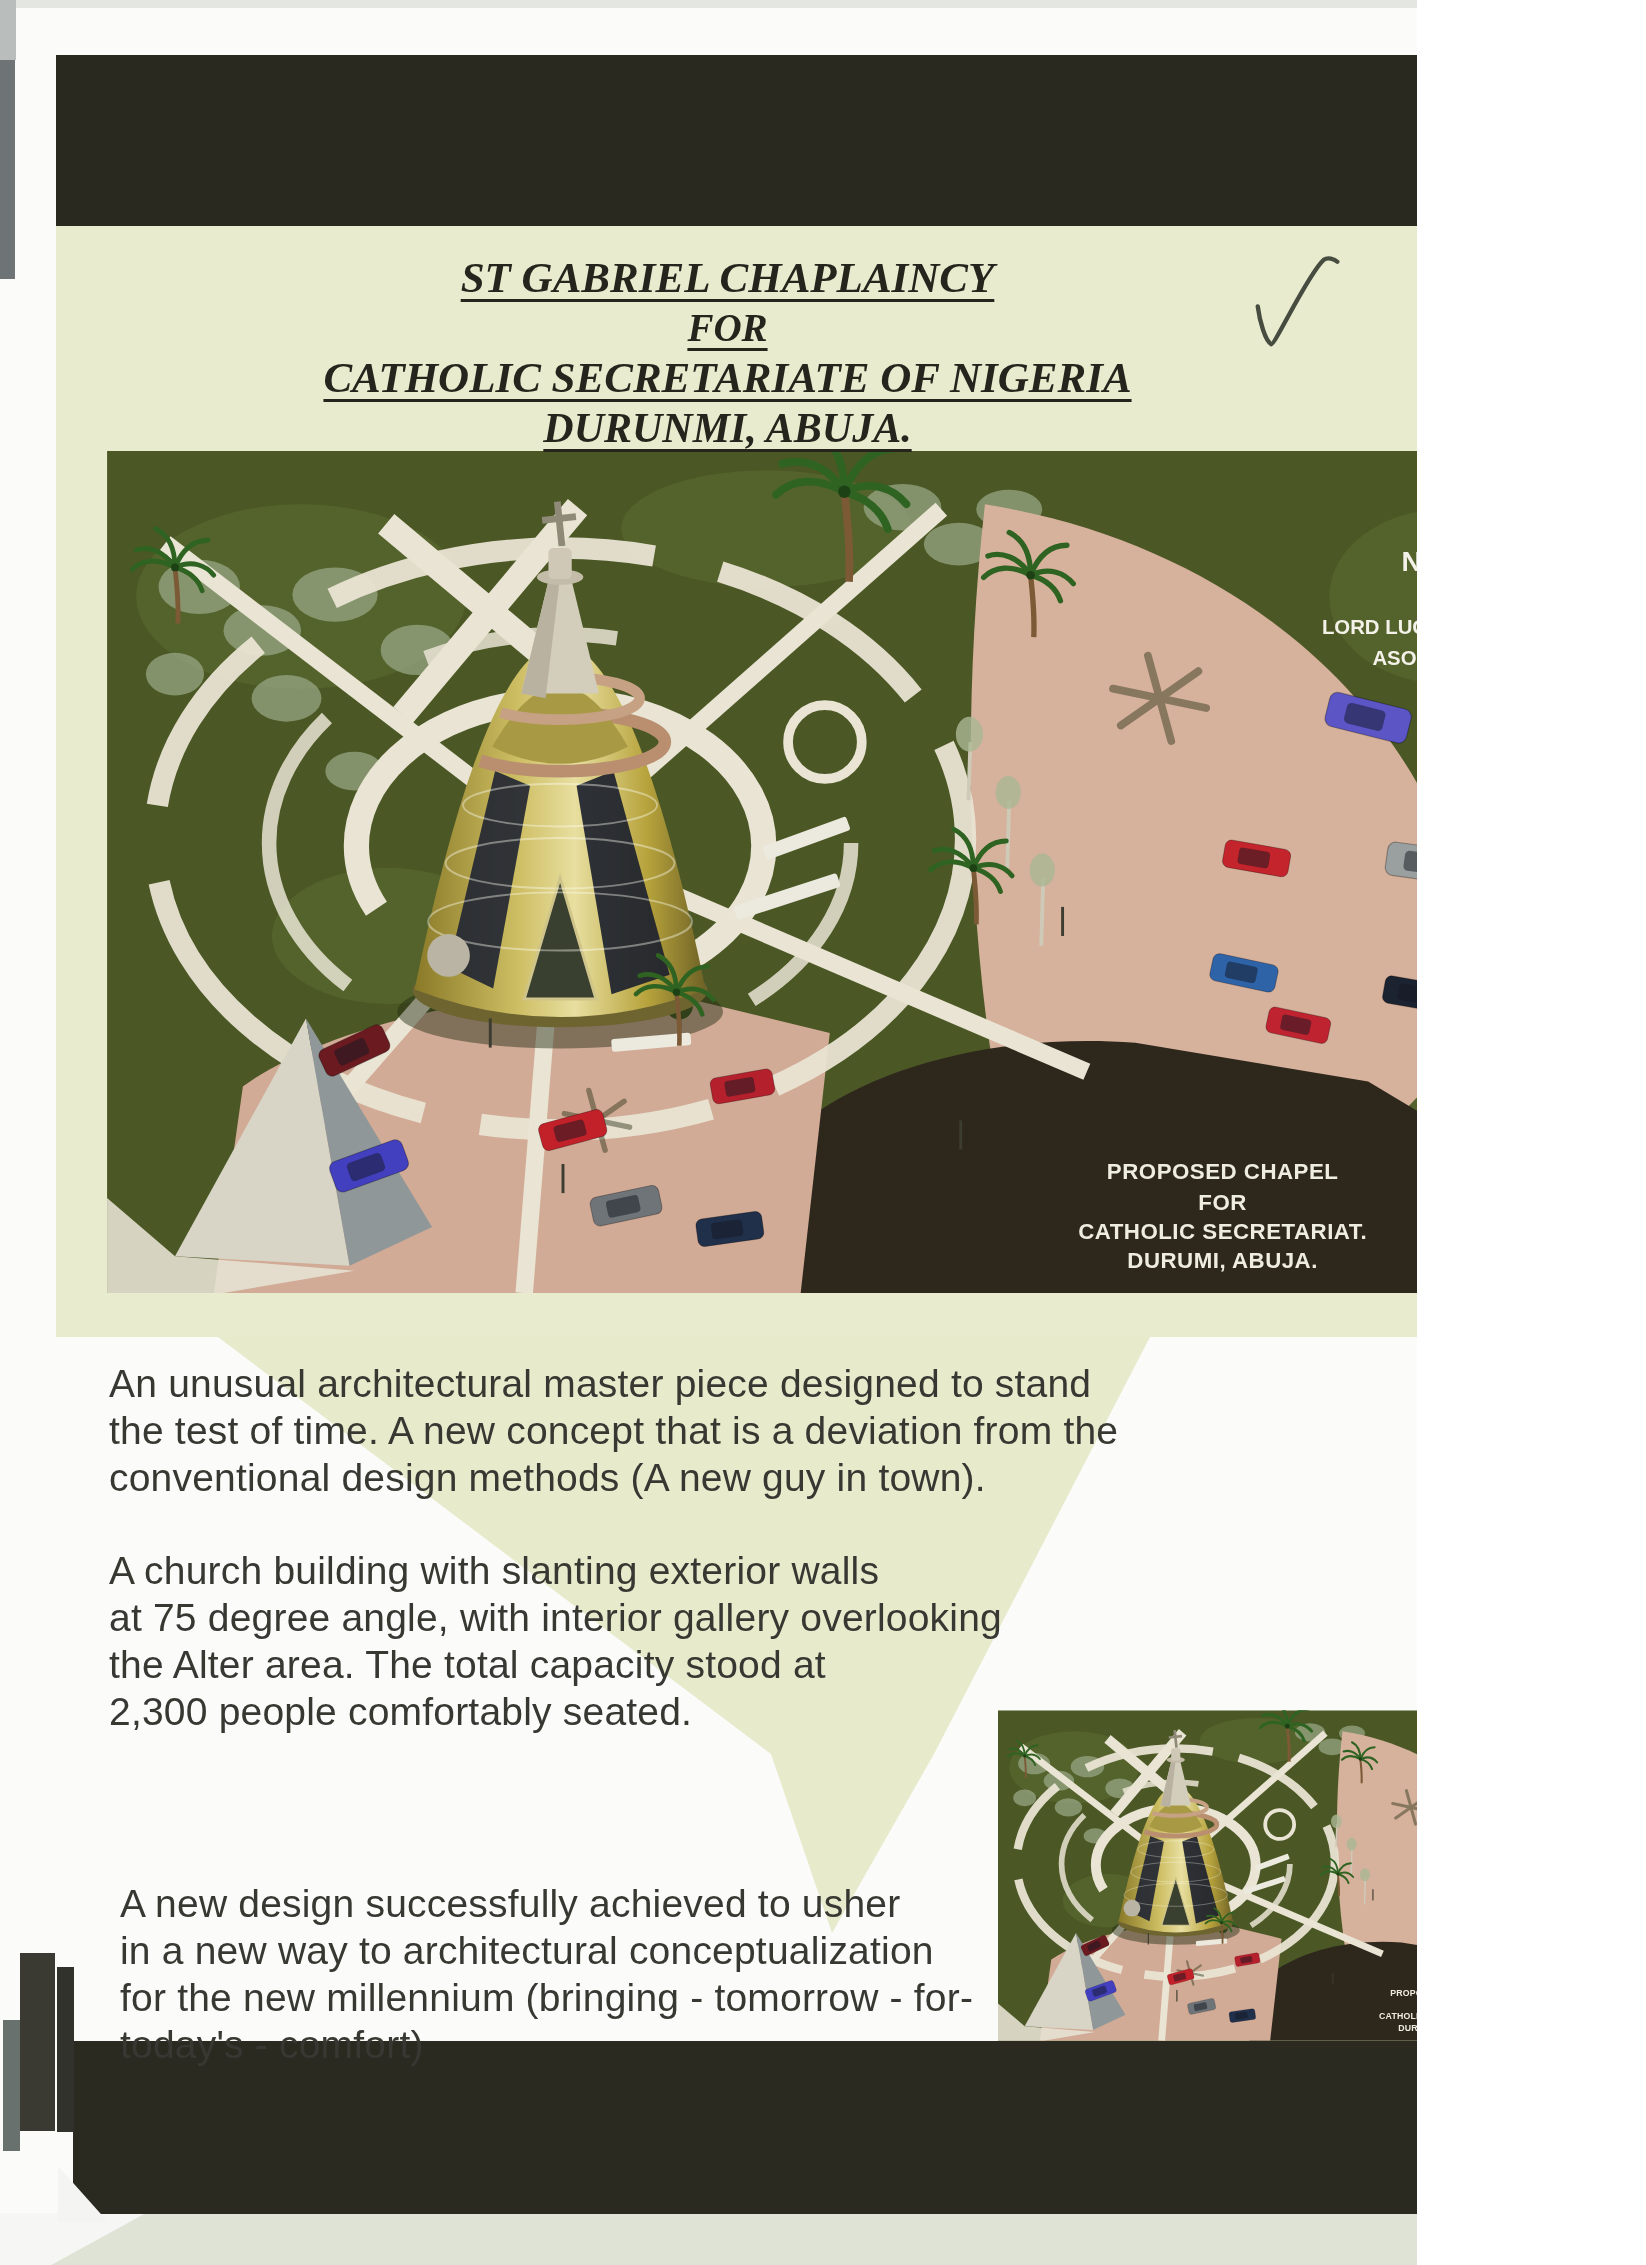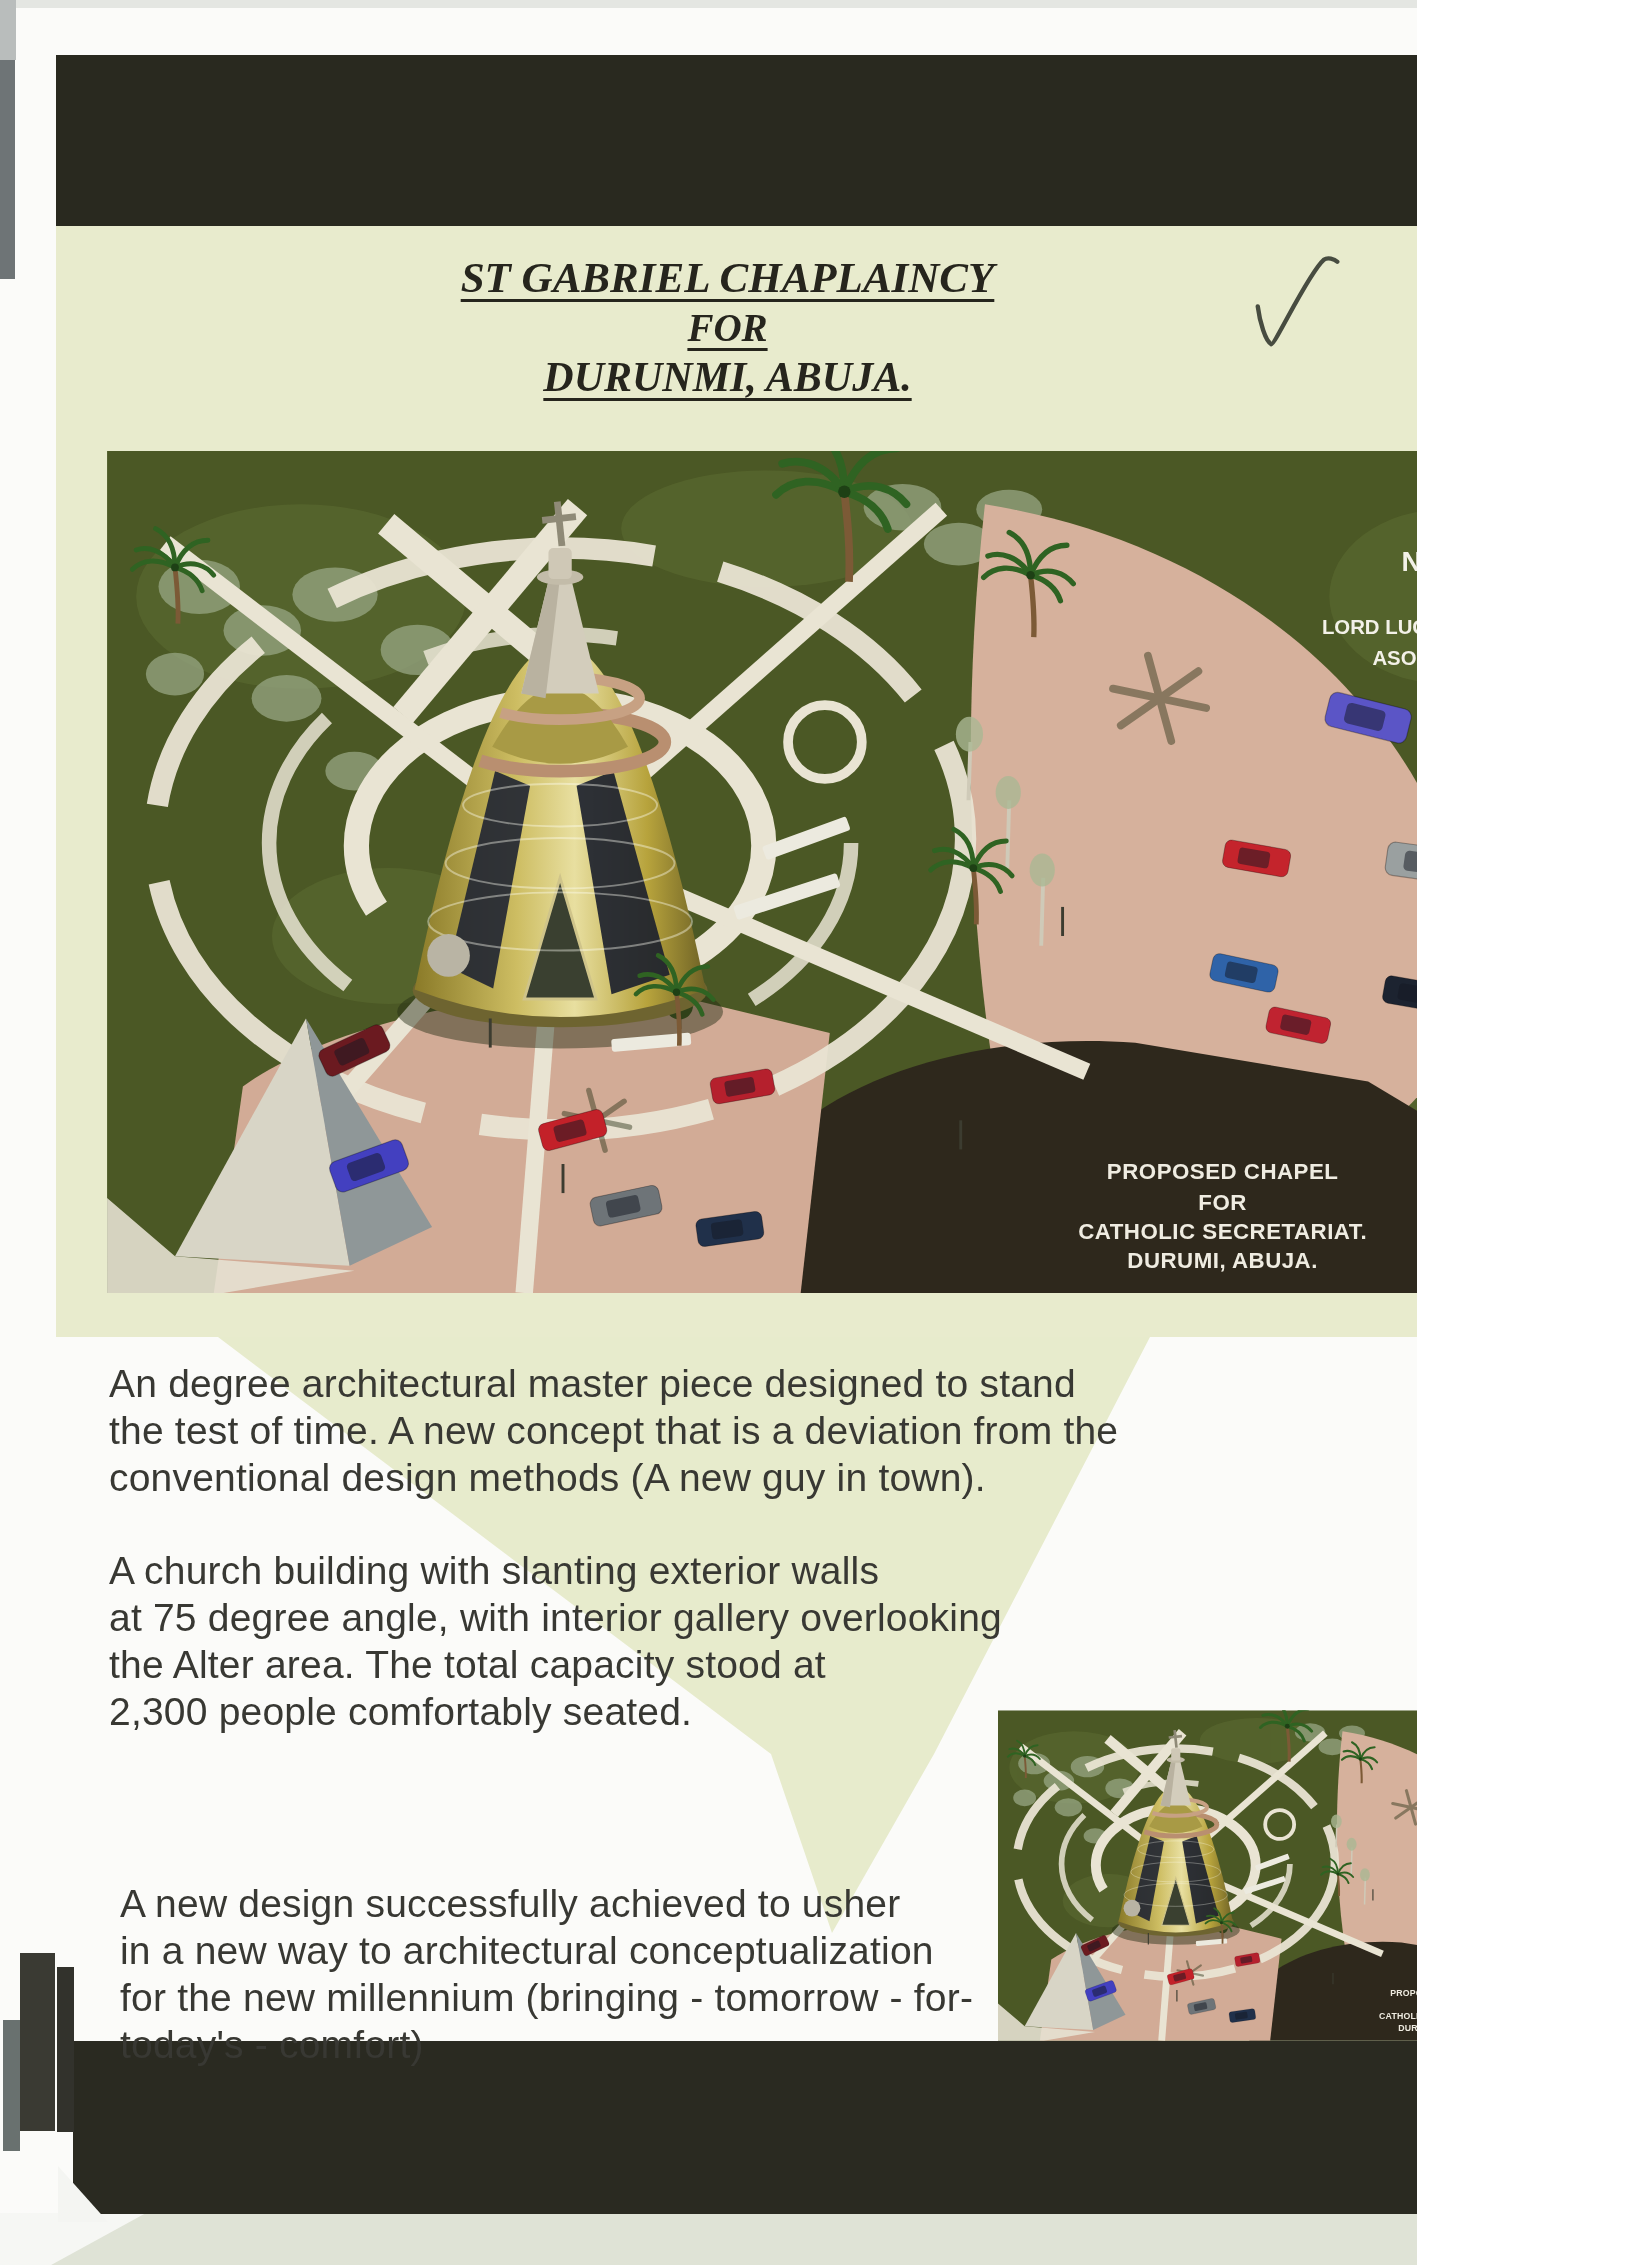--- a/index.html
+++ b/index.html
@@ -251,32 +251,33 @@
   <div class="abs band-black-top"></div>
   <div class="abs band-green"></div>
   <div class="abs green-wedge"></div>
   <div class="abs band-black-bottom"></div>
   <div class="abs crease1"></div>
   <div class="abs crease2"></div>
 
   <div class="abs title-block">
     <div class="t-lg">ST GABRIEL CHAPLAINCY</div>
     <div class="t-md">FOR</div>
+    <div class="t-lg">CATHOLIC SECRETARIATE OF NIGERIA</div>
     <div class="t-sm">DURUNMI, ABUJA.</div>
   </div>
 
   <svg class="abs checkmark-svg" viewBox="0 0 100 115">
     <path d="M 8,62 C 10,78 16,98 22,101 C 26,101 60,28 76,14 C 80,11 87,13 90,16" fill="none" stroke="#474c40" stroke-width="4.5" stroke-linecap="round"></path>
   </svg>
 
   <svg class="abs render-main" viewBox="0 0 1508 868">
     <use href="#chapel-render" xlink:href="#chapel-render"></use>
   </svg>
 
-  <div class="abs para p1">An degree architectural master piece designed to stand
+  <div class="abs para p1">An unusual architectural master piece designed to stand
 the test of time. A new concept that is a deviation from the
 conventional design methods (A new guy in town).</div>
   <div class="abs para p2">A church building with slanting exterior walls
 at 75 degree angle, with interior gallery overlooking
 the Alter area. The total capacity stood at
 2,300 people comfortably seated.</div>
   <div class="abs para p3">A new design successfully achieved to usher
 in a new way to architectural conceptualization
 for the new millennium (bringing - tomorrow - for-
 today's - comfort)</div>

